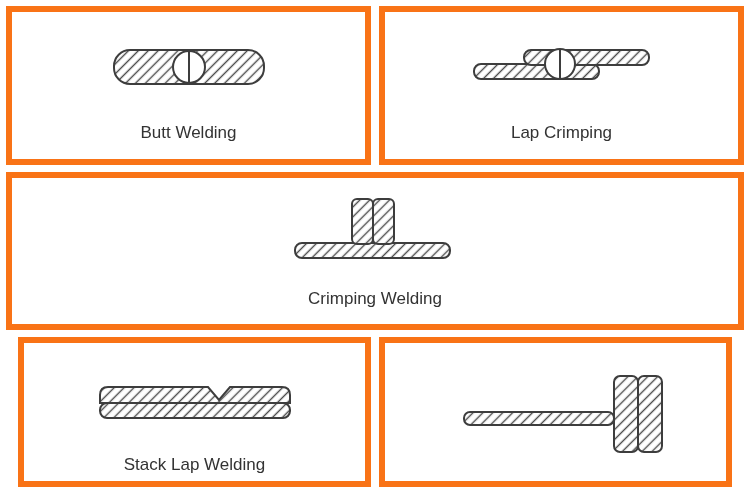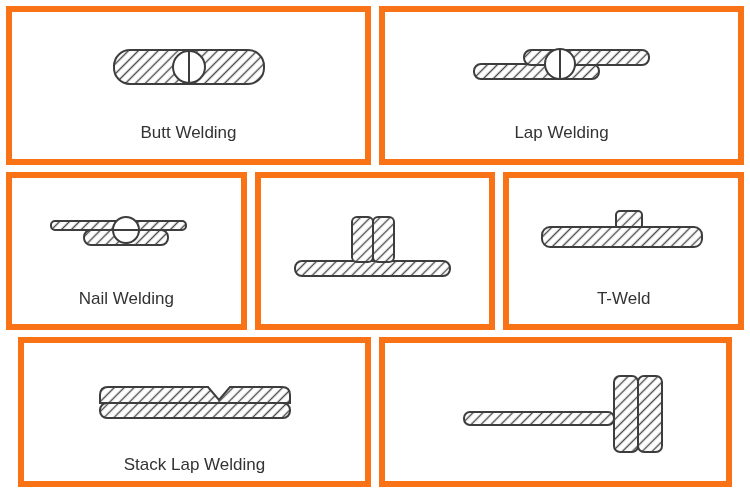--- a/index.html
+++ b/index.html
@@ -55,77 +55,46 @@
             <rect width="7" height="7" fill="#fff"></rect>
                 <line x1="3.5" y1="0" x2="3.5" y2="7" stroke="#4a4a4a" stroke-width="1.4"></line>
           </pattern>
             </defs>
           <rect x="22" y="48" width="125" height="15" rx="7" fill="url(#h2)" stroke="#3d3d3d" stroke-width="2"></rect>
           <rect x="72" y="34" width="125" height="15" rx="7" fill="url(#h2)" stroke="#3d3d3d" stroke-width="2"></rect>
           <circle cx="108" cy="48" r="15" fill="#fff" stroke="#3d3d3d" stroke-width="2"></circle>
           <line x1="108" y1="34" x2="108" y2="62" stroke="#3d3d3d" stroke-width="2"></line>
         </svg>
       </div>
-      <div class="label">Lap Welding</div>
+      <div class="label">Lap Crimping</div>
     </div>
 
 
   </div>
 
   <div class="row row-2">
 
-    <div class="cell">
-      <div class="diagram">
-        <svg width="220" height="104" viewBox="0 0 220 104">
-          <defs>
-              <pattern id="h4" width="7" height="7" patternUnits="userSpaceOnUse" patternTransform="rotate(45)">
-            <rect width="7" height="7" fill="#fff"></rect>
-                <line x1="3.5" y1="0" x2="3.5" y2="7" stroke="#4a4a4a" stroke-width="1.4"></line>
-          </pattern>
-            </defs>
-          <rect x="35" y="40" width="135" height="9" rx="4" fill="url(#h4)" stroke="#3d3d3d" stroke-width="2"></rect>
-          <rect x="68" y="49" width="84" height="15" rx="7" fill="url(#h4)" stroke="#3d3d3d" stroke-width="2"></rect>
-          <circle cx="110" cy="49" r="13" fill="#fff" stroke="#3d3d3d" stroke-width="2"></circle>
-          <line x1="98" y1="49" x2="122" y2="49" stroke="#3d3d3d" stroke-width="2"></line>
-        </svg>
-      </div>
-      <div class="label">Nail Welding</div>
-    </div>
 
     <div class="cell">
       <div class="diagram">
         <svg width="220" height="104" viewBox="0 0 220 104">
           <defs>
               <pattern id="h5" width="7" height="7" patternUnits="userSpaceOnUse" patternTransform="rotate(45)">
             <rect width="7" height="7" fill="#fff"></rect>
                 <line x1="3.5" y1="0" x2="3.5" y2="7" stroke="#4a4a4a" stroke-width="1.4"></line>
           </pattern>
             </defs>
           <rect x="30" y="62" width="155" height="15" rx="7" fill="url(#h5)" stroke="#3d3d3d" stroke-width="2"></rect>
           <rect x="87" y="18" width="21" height="45" rx="5" fill="url(#h5)" stroke="#3d3d3d" stroke-width="2"></rect>
           <rect x="108" y="18" width="21" height="45" rx="5" fill="url(#h5)" stroke="#3d3d3d" stroke-width="2"></rect>
         </svg>
       </div>
+      <div class="label">Crimping Welding</div>
     </div>
 
-    <div class="cell">
-      <div class="diagram">
-        <svg width="220" height="104" viewBox="0 0 220 104">
-          <defs>
-              <pattern id="h6" width="7" height="7" patternUnits="userSpaceOnUse" patternTransform="rotate(45)">
-            <rect width="7" height="7" fill="#fff"></rect>
-                <line x1="3.5" y1="0" x2="3.5" y2="7" stroke="#4a4a4a" stroke-width="1.4"></line>
-          </pattern>
-            </defs>
-          <rect x="102" y="30" width="26" height="18" rx="4" fill="url(#h6)" stroke="#3d3d3d" stroke-width="2"></rect>
-          <rect x="28" y="46" width="160" height="20" rx="8" fill="url(#h6)" stroke="#3d3d3d" stroke-width="2"></rect>
-        </svg>
-      </div>
-      <div class="label">T-Weld</div>
-    </div>
 
   </div>
 
   <div class="row row-3">
 
     <div class="cell">
       <div class="diagram">
         <svg width="300" height="112" viewBox="0 0 300 112">
           <defs>
               <pattern id="h7" width="7" height="7" patternUnits="userSpaceOnUse" patternTransform="rotate(45)">

